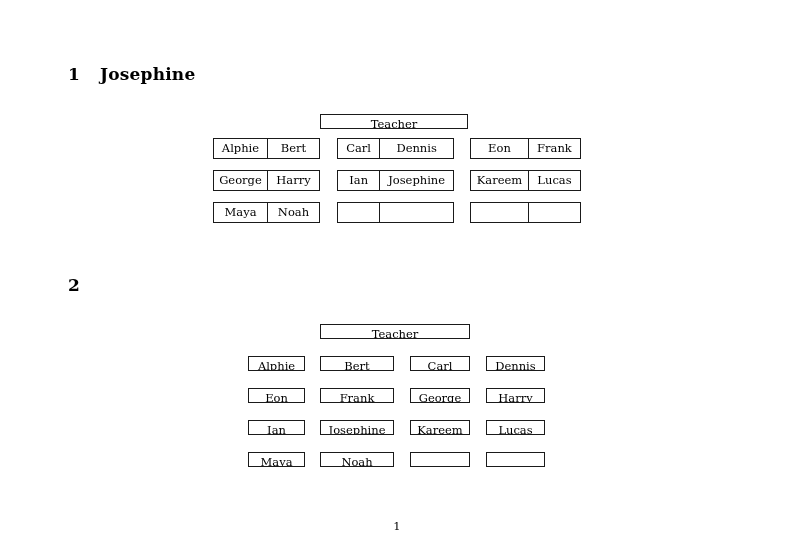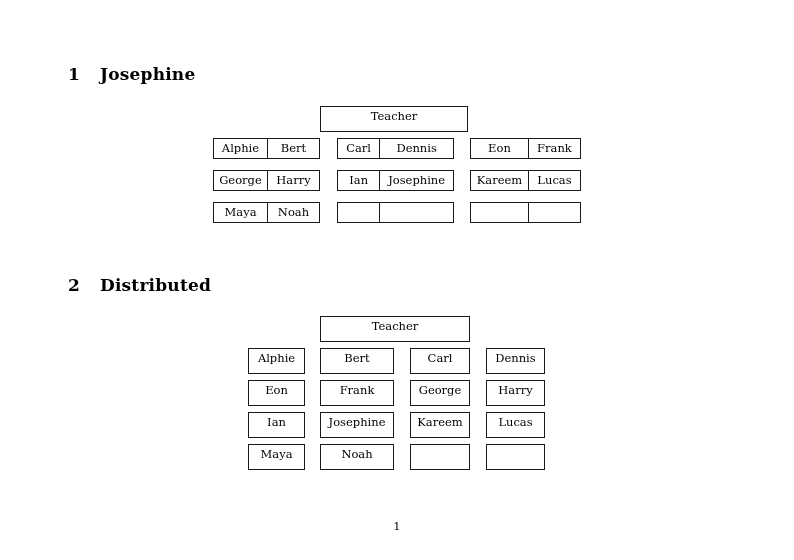--- a/index.html
+++ b/index.html
@@ -44,24 +44,25 @@
   #heading-distributed { top: 275px; }
 
   
   .lbox {
     position: absolute;
     box-sizing: border-box;
     border: 1px solid #1a1a1a;
     background: #ffffff;
     font-size: 11.5px;
     line-height: 19px;
-    height: 26px;
+    height: 15px;
     text-align: center;
     white-space: nowrap;
     overflow: hidden;
+    margin-top: 8px;
   }
 
   
   .pair {
     position: absolute;
     box-sizing: border-box;
     border: 1px solid #1a1a1a;
     background: #ffffff;
     height: 21px;
     display: flex;
@@ -135,21 +136,20 @@
     <div class="cell" style="width:58px;">Kareem</div>
     <div class="cell" style="width:53px;">Lucas</div>
   </div>
   <div class="pair" style="left:470px; top:202px; width:111px;">
     <div class="cell" style="width:58px;"></div>
     <div class="cell" style="width:53px;"></div>
   </div>
 
   <div class="section-heading" id="heading-distributed">
     <span class="sec-num">2</span>
-    <span class="sec-title">Distributed</span>
   </div>
 
   <div class="lbox" id="s2-teacher" style="left:320px; top:316px; width:150px;">Teacher</div>
 
   <div class="lbox" style="left:248px; top:348px; width:57px;">Alphie</div>
   <div class="lbox" style="left:320px; top:348px; width:74px;">Bert</div>
   <div class="lbox" style="left:410px; top:348px; width:60px;">Carl</div>
   <div class="lbox" style="left:486px; top:348px; width:59px;">Dennis</div>
 
   <div class="lbox" style="left:248px; top:380px; width:57px;">Eon</div>

